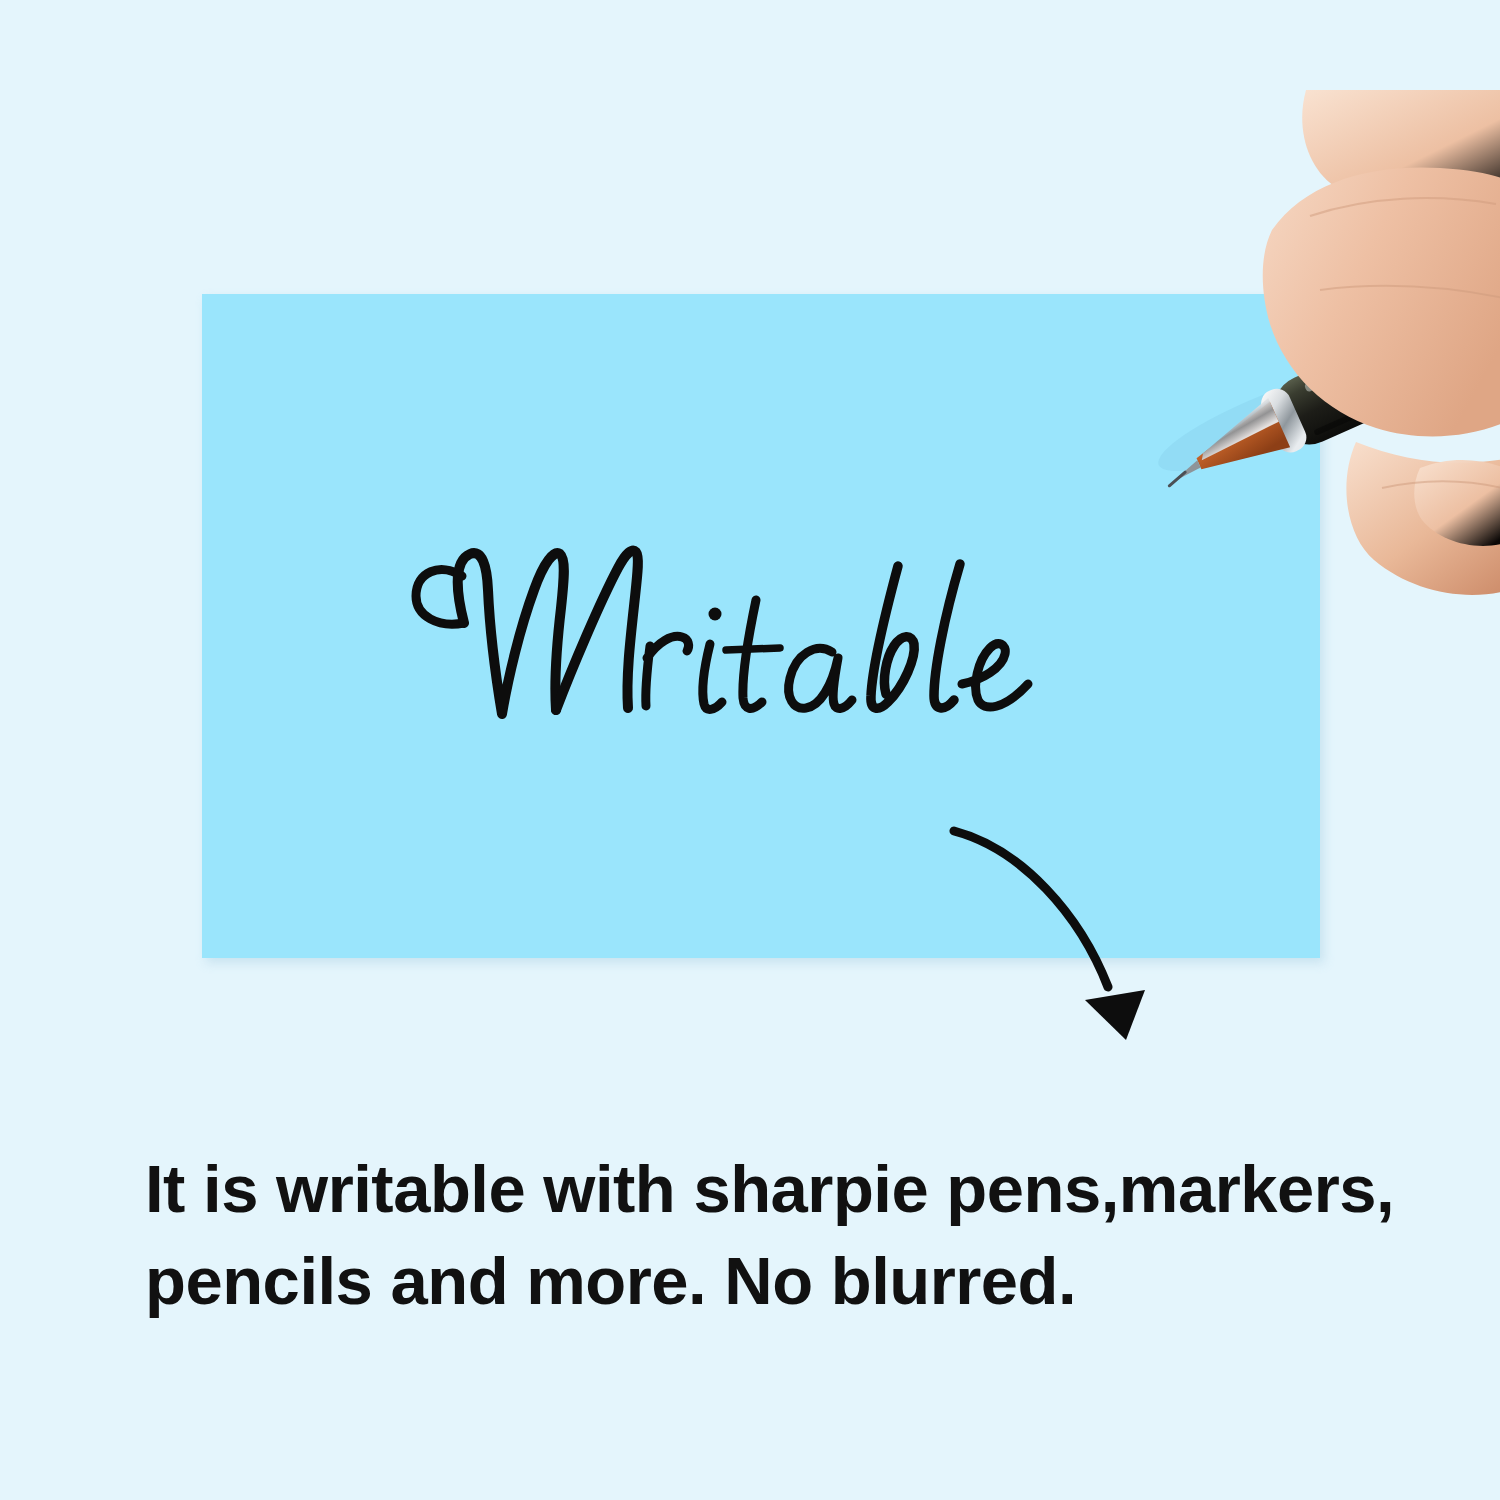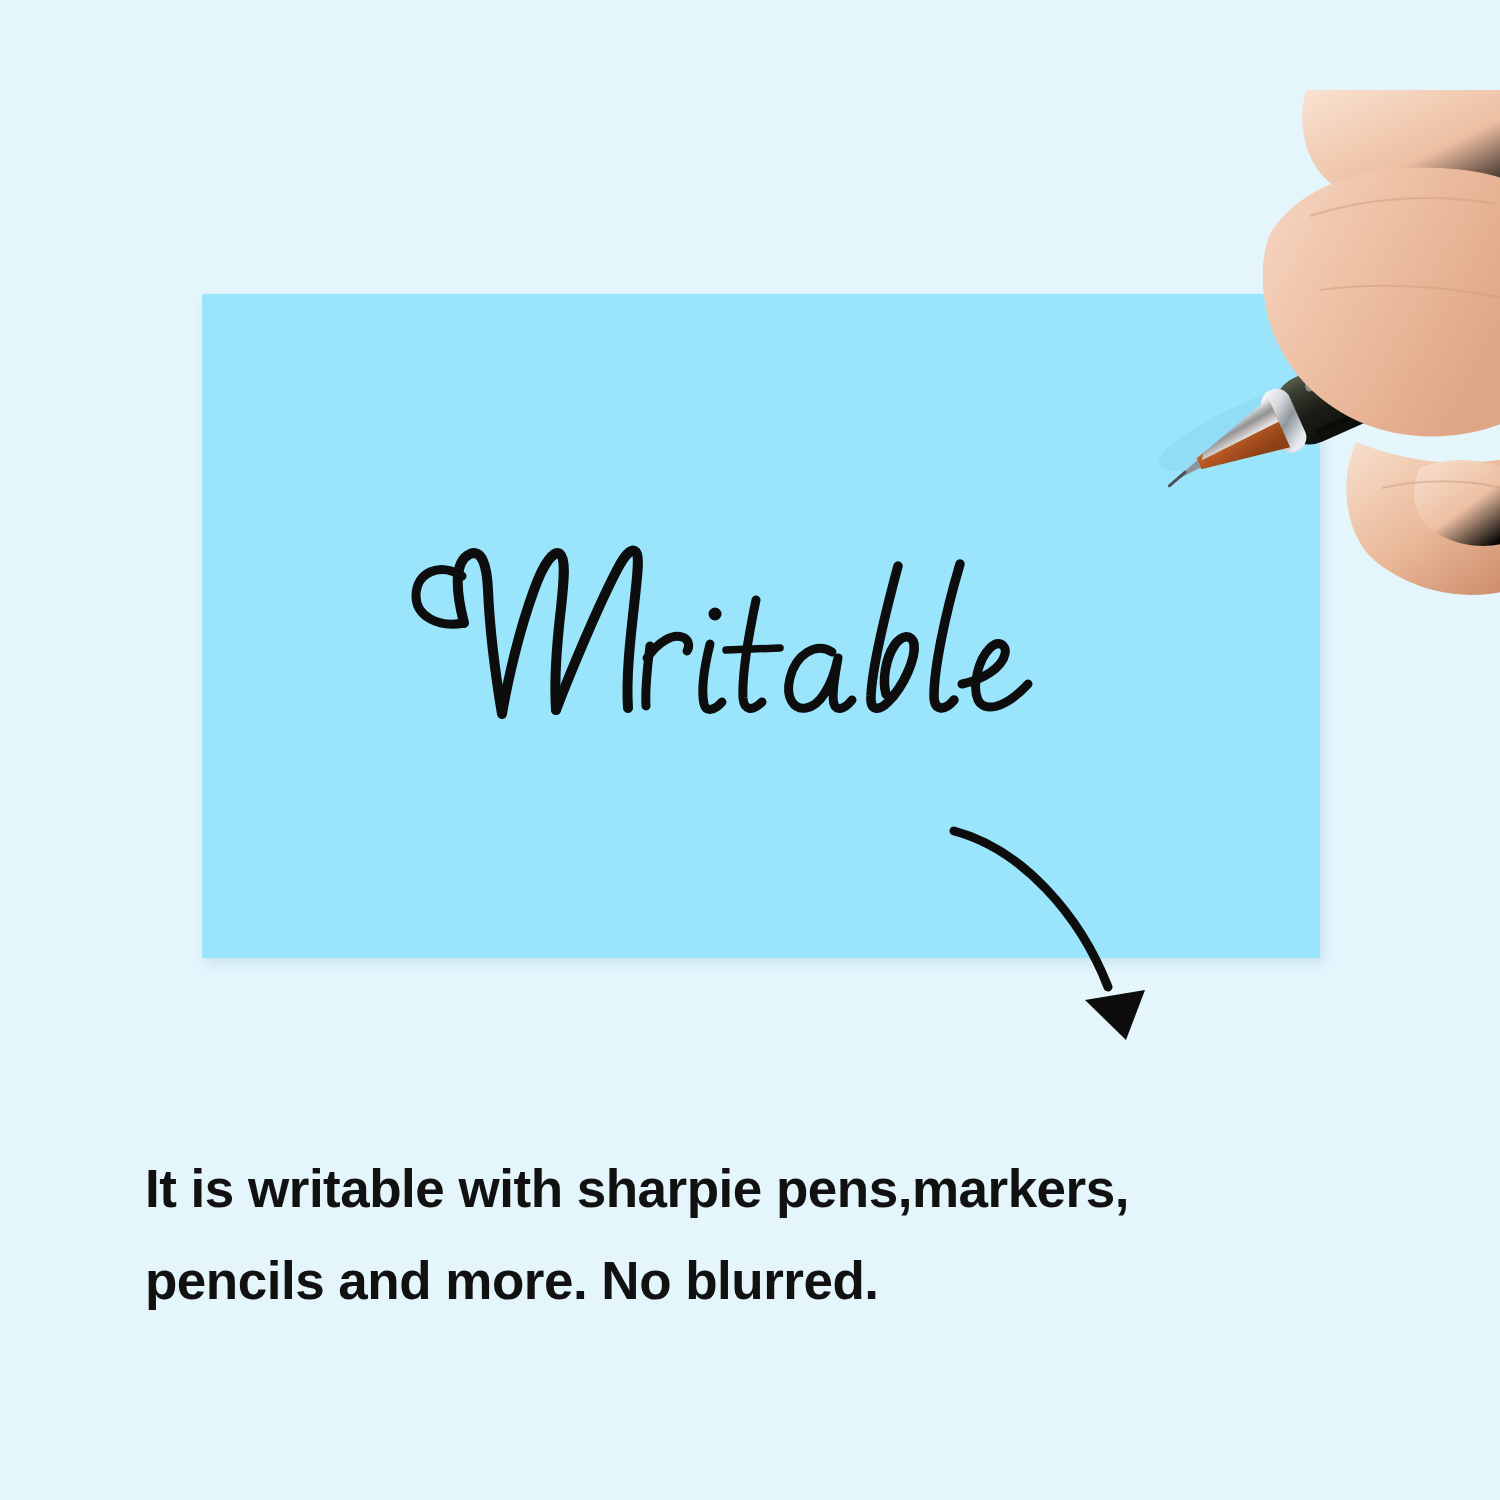--- a/index.html
+++ b/index.html
@@ -66,21 +66,21 @@
   .hand-pen svg { display:block; width:100%; height:100%; overflow: visible; }
 
   
   .caption {
     position: absolute;
     left: 145px;
     top: 1143px;
     width: 1330px;
     font-family: "Liberation Sans", sans-serif;
     font-weight: bold;
-    font-size: 53px;
+    font-size: 67px;
     line-height: 92px;
     letter-spacing: -0.5px;
     color: #111111;
     white-space: pre-line;
   }
 </style>
 </head>
 <body>
 
 <div id="stage">

